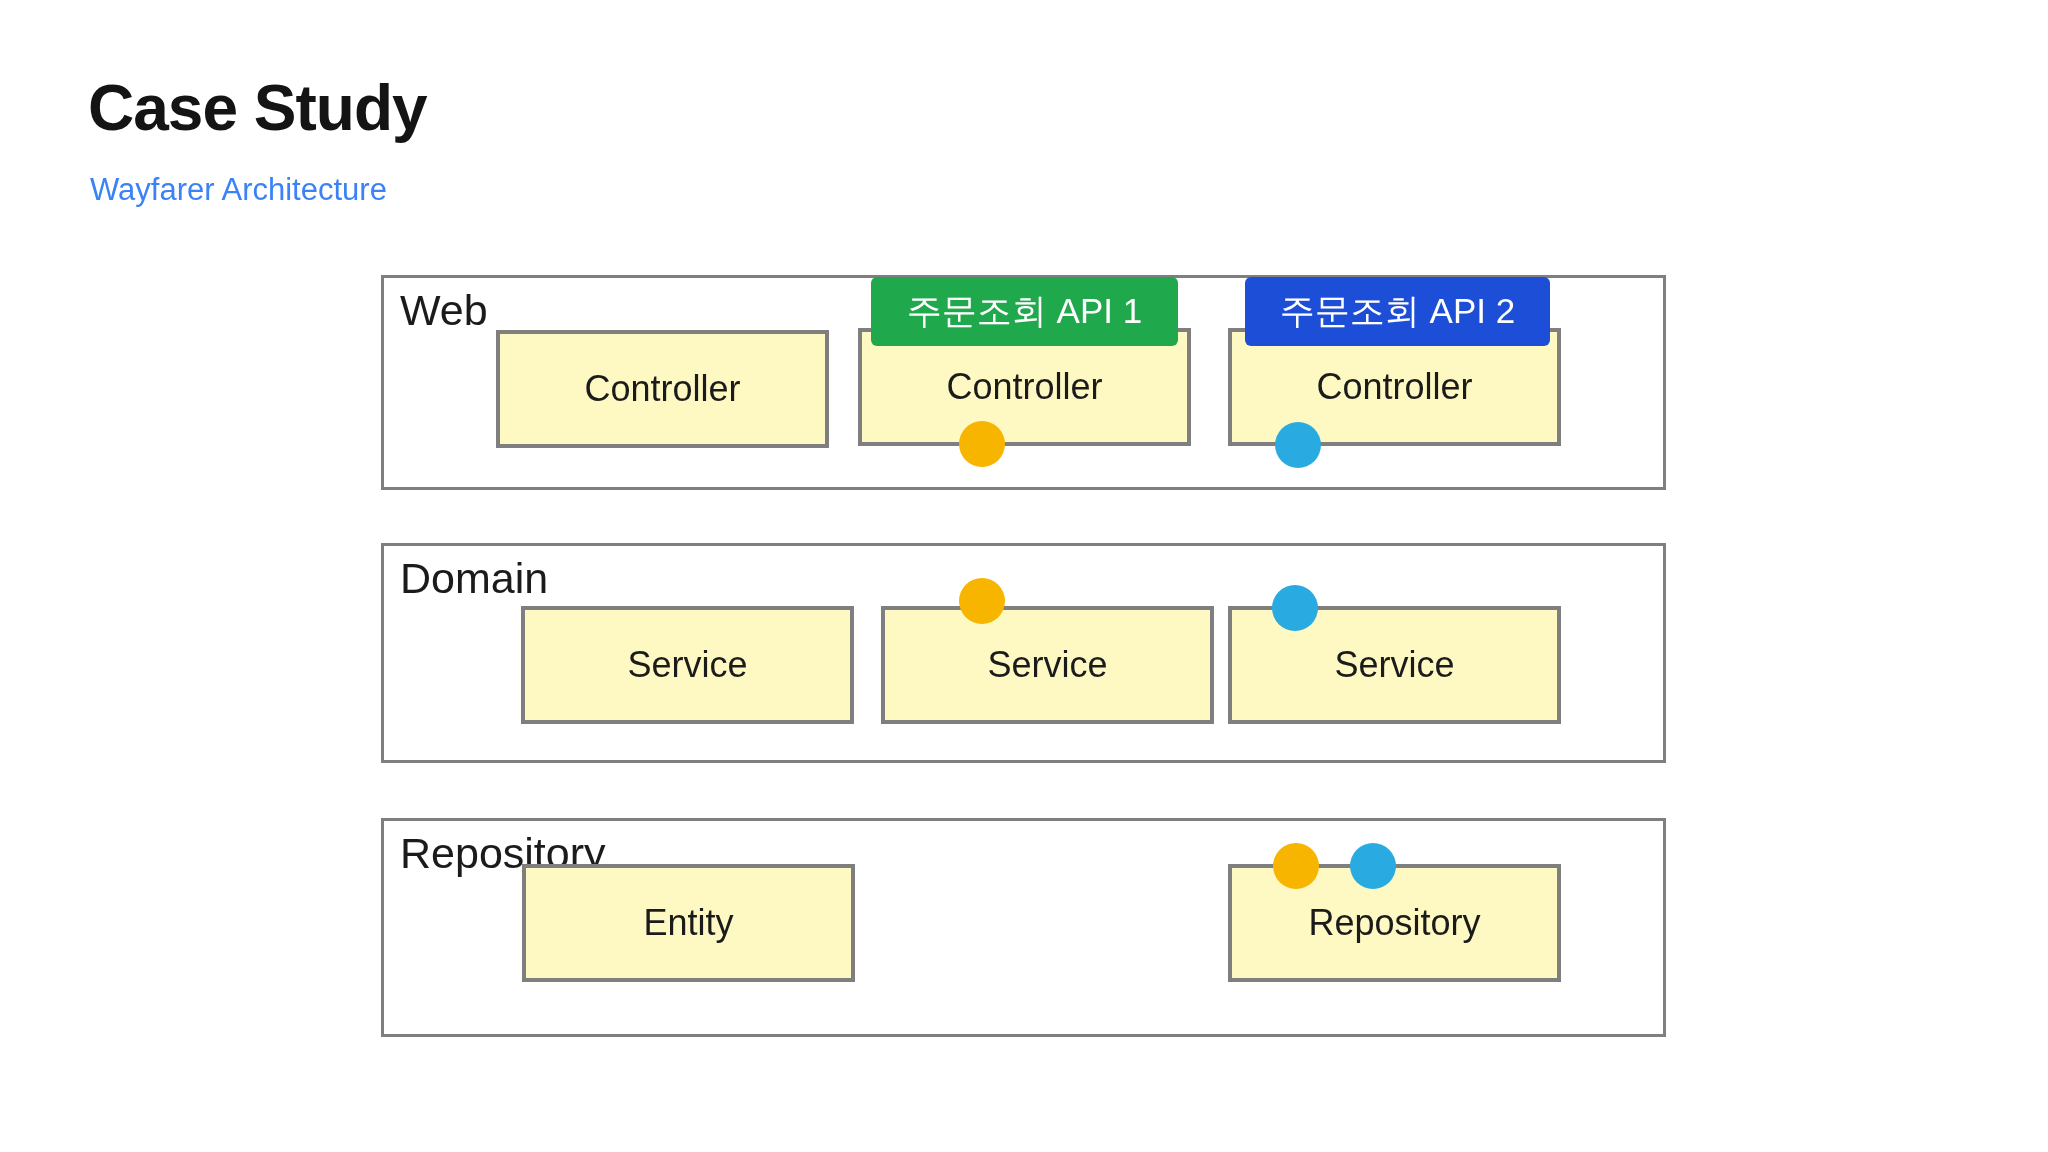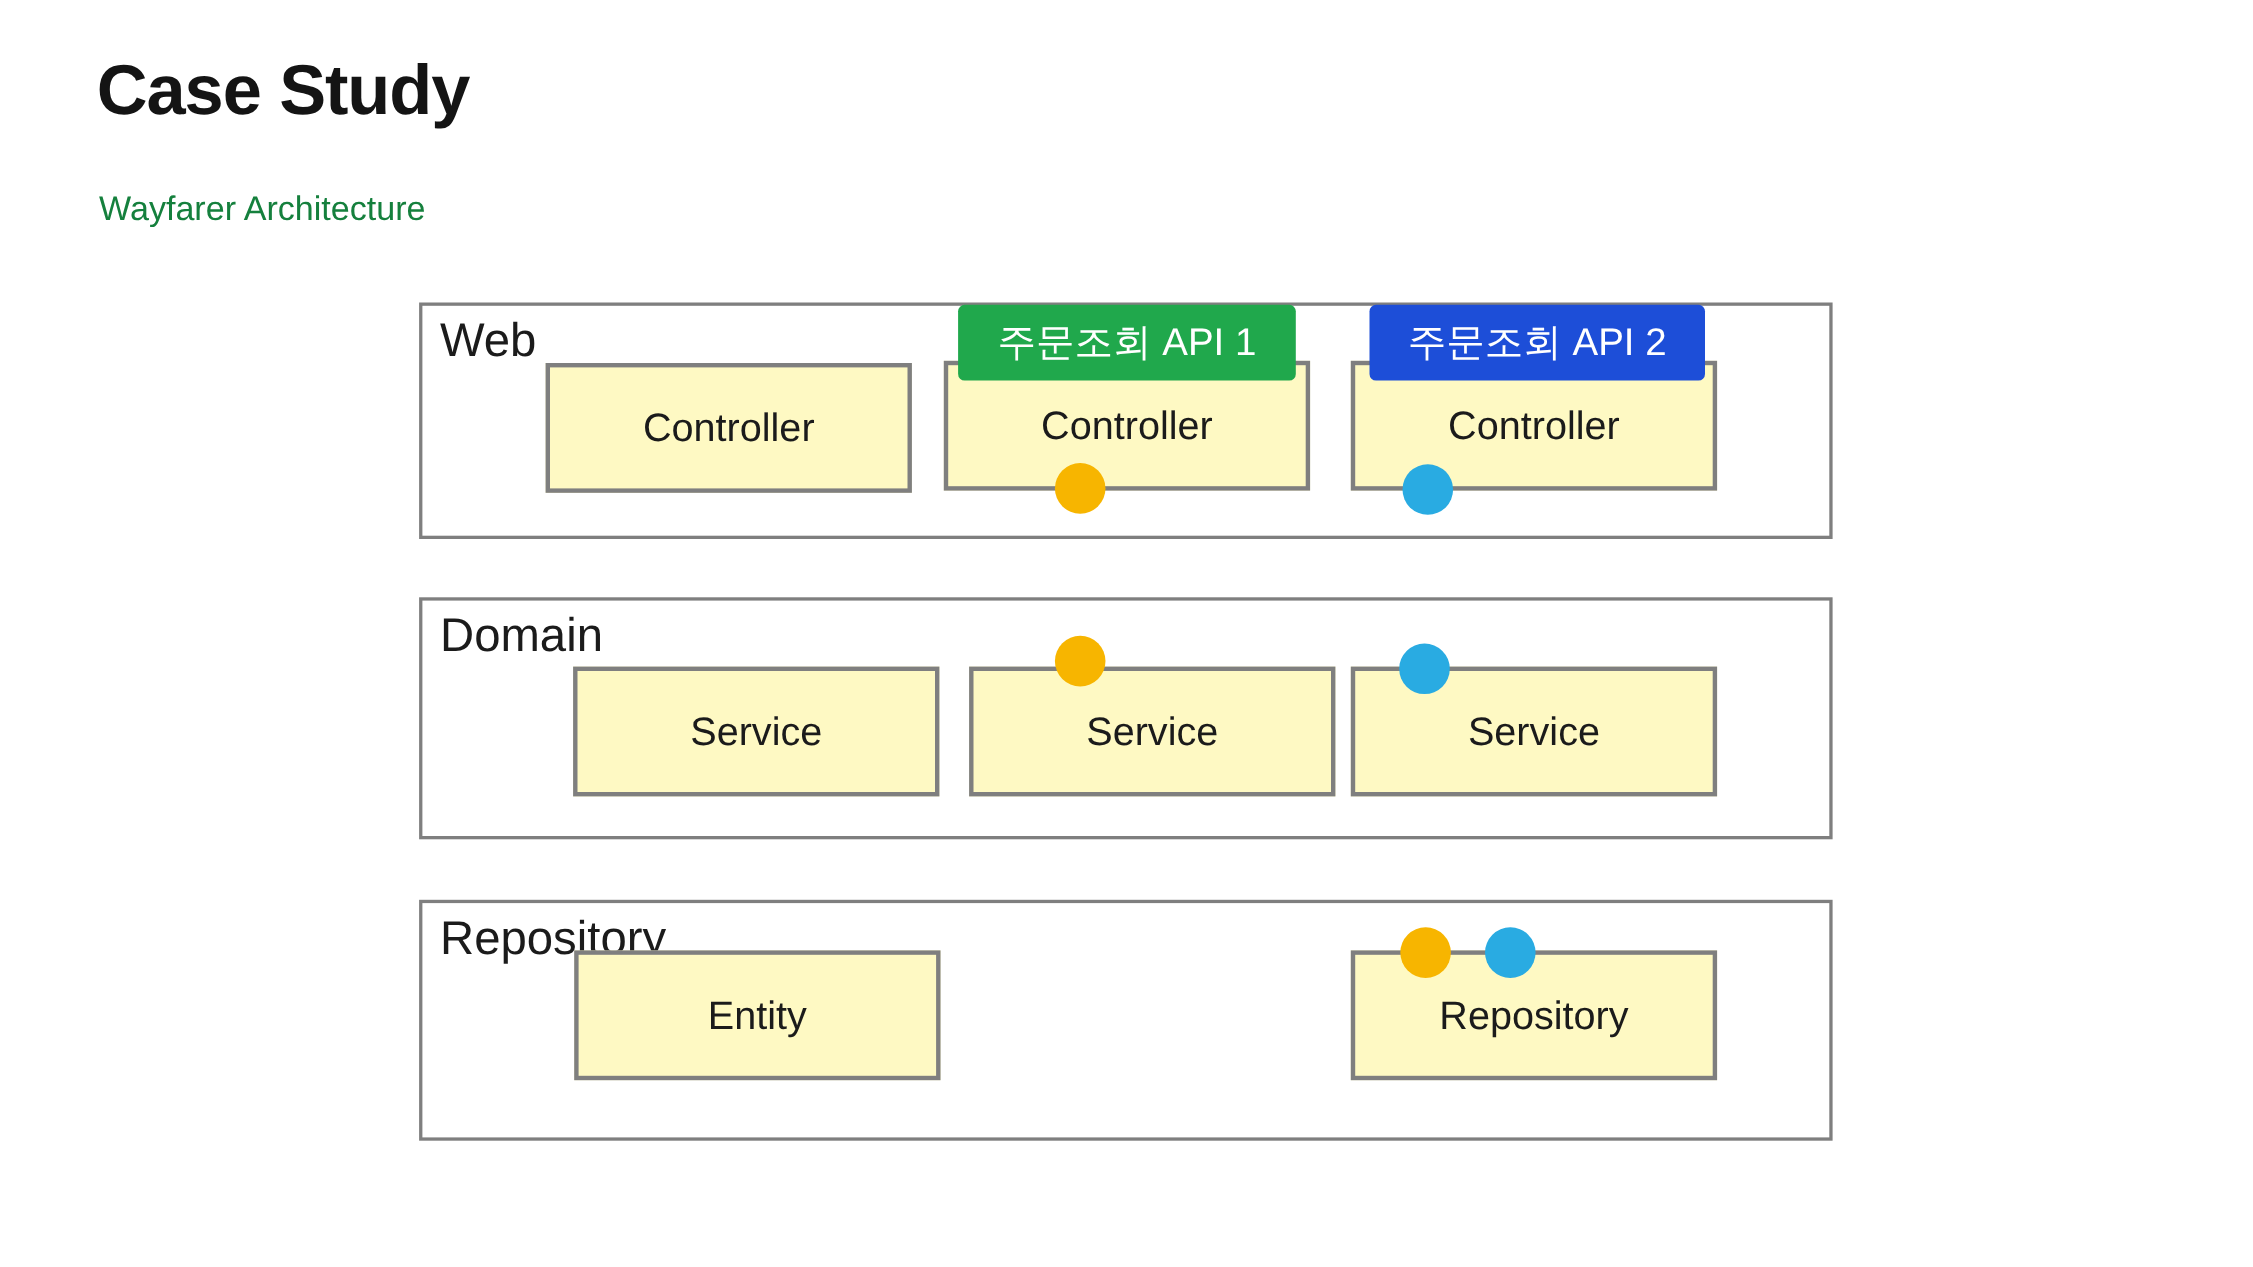--- a/index.html
+++ b/index.html
@@ -7,27 +7,27 @@
   #slide {
     position: relative;
     width: 2048px;
     height: 1152px;
     background: #ffffff;
     overflow: hidden;
   }
   .abs { position: absolute; box-sizing: border-box; }
 
   .title {
-    left: 88px; top: 46px;
+    left: 88px; top: 72px;
     font-size: 64px; font-weight: 700; letter-spacing: -1px;
     color: #141414; line-height: 1.15;
   }
   .subtitle {
     left: 90px; top: 172px;
-    font-size: 31px; font-weight: 400; color: #15803d;
+    font-size: 31px; font-weight: 400; color: #3b82f6;
   }
 
   .layer {
     left: 381px; width: 1285px;
     border: 3px solid #7f7f7f;
     background: #ffffff;
     z-index: 1;
   }
   #layer-web         { top: 275px; height: 215px; }
   #layer-domain      { top: 543px; height: 220px; }

